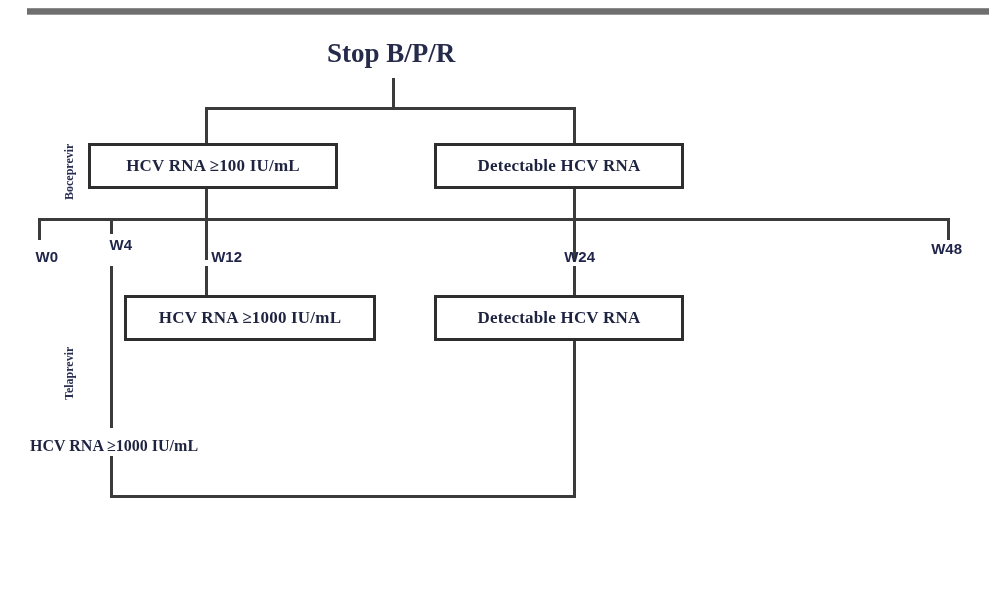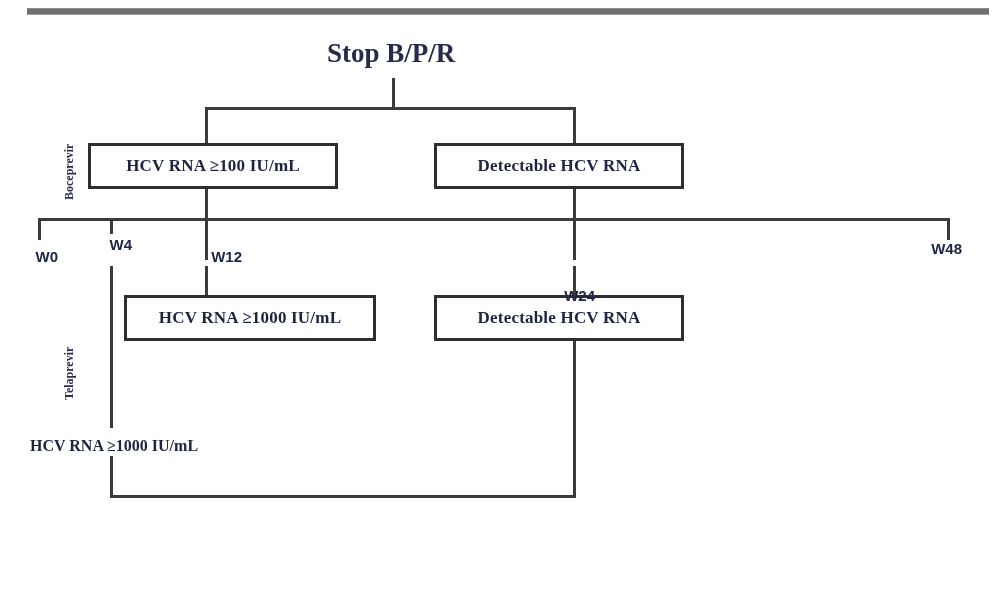--- a/index.html
+++ b/index.html
@@ -137,21 +137,21 @@
 
   <div class="hline" style="left: 38px; top: 218px; width: 912px;"></div>
 
   <div class="vline" style="left: 38px; top: 218px; height: 22px;"></div>
   <div class="vline" style="left: 110px; top: 218px; height: 16px;"></div>
   <div class="vline" style="left: 947px; top: 218px; height: 22px;"></div>
 
   <div class="tick-label" style="left: 18px; top: 248px; width: 40px;">W0</div>
   <div class="tick-label" style="left: 92px; top: 236px; width: 40px;">W4</div>
   <div class="tick-label" style="left: 200px; top: 248px; width: 42px;">W12</div>
-  <div class="tick-label" style="left: 553px; top: 248px; width: 42px; margin-top: 39px;">W24</div>
+  <div class="tick-label" style="left: 553px; top: 248px; width: 42px;">W24</div>
   <div class="tick-label" style="left: 920px; top: 240px; width: 42px;">W48</div>
 
   <div class="drug-label" style="left: 62px; top: 400px;">Telaprevir</div>
 
   <div class="vline" style="left: 110px; top: 266px; height: 162px;"></div>
   <div class="vline" style="left: 110px; top: 456px; height: 42px;"></div>
 
   <div class="vline" style="left: 205px; top: 266px; height: 30px;"></div>
 
   <div class="vline" style="left: 573px; top: 266px; height: 30px;"></div>

